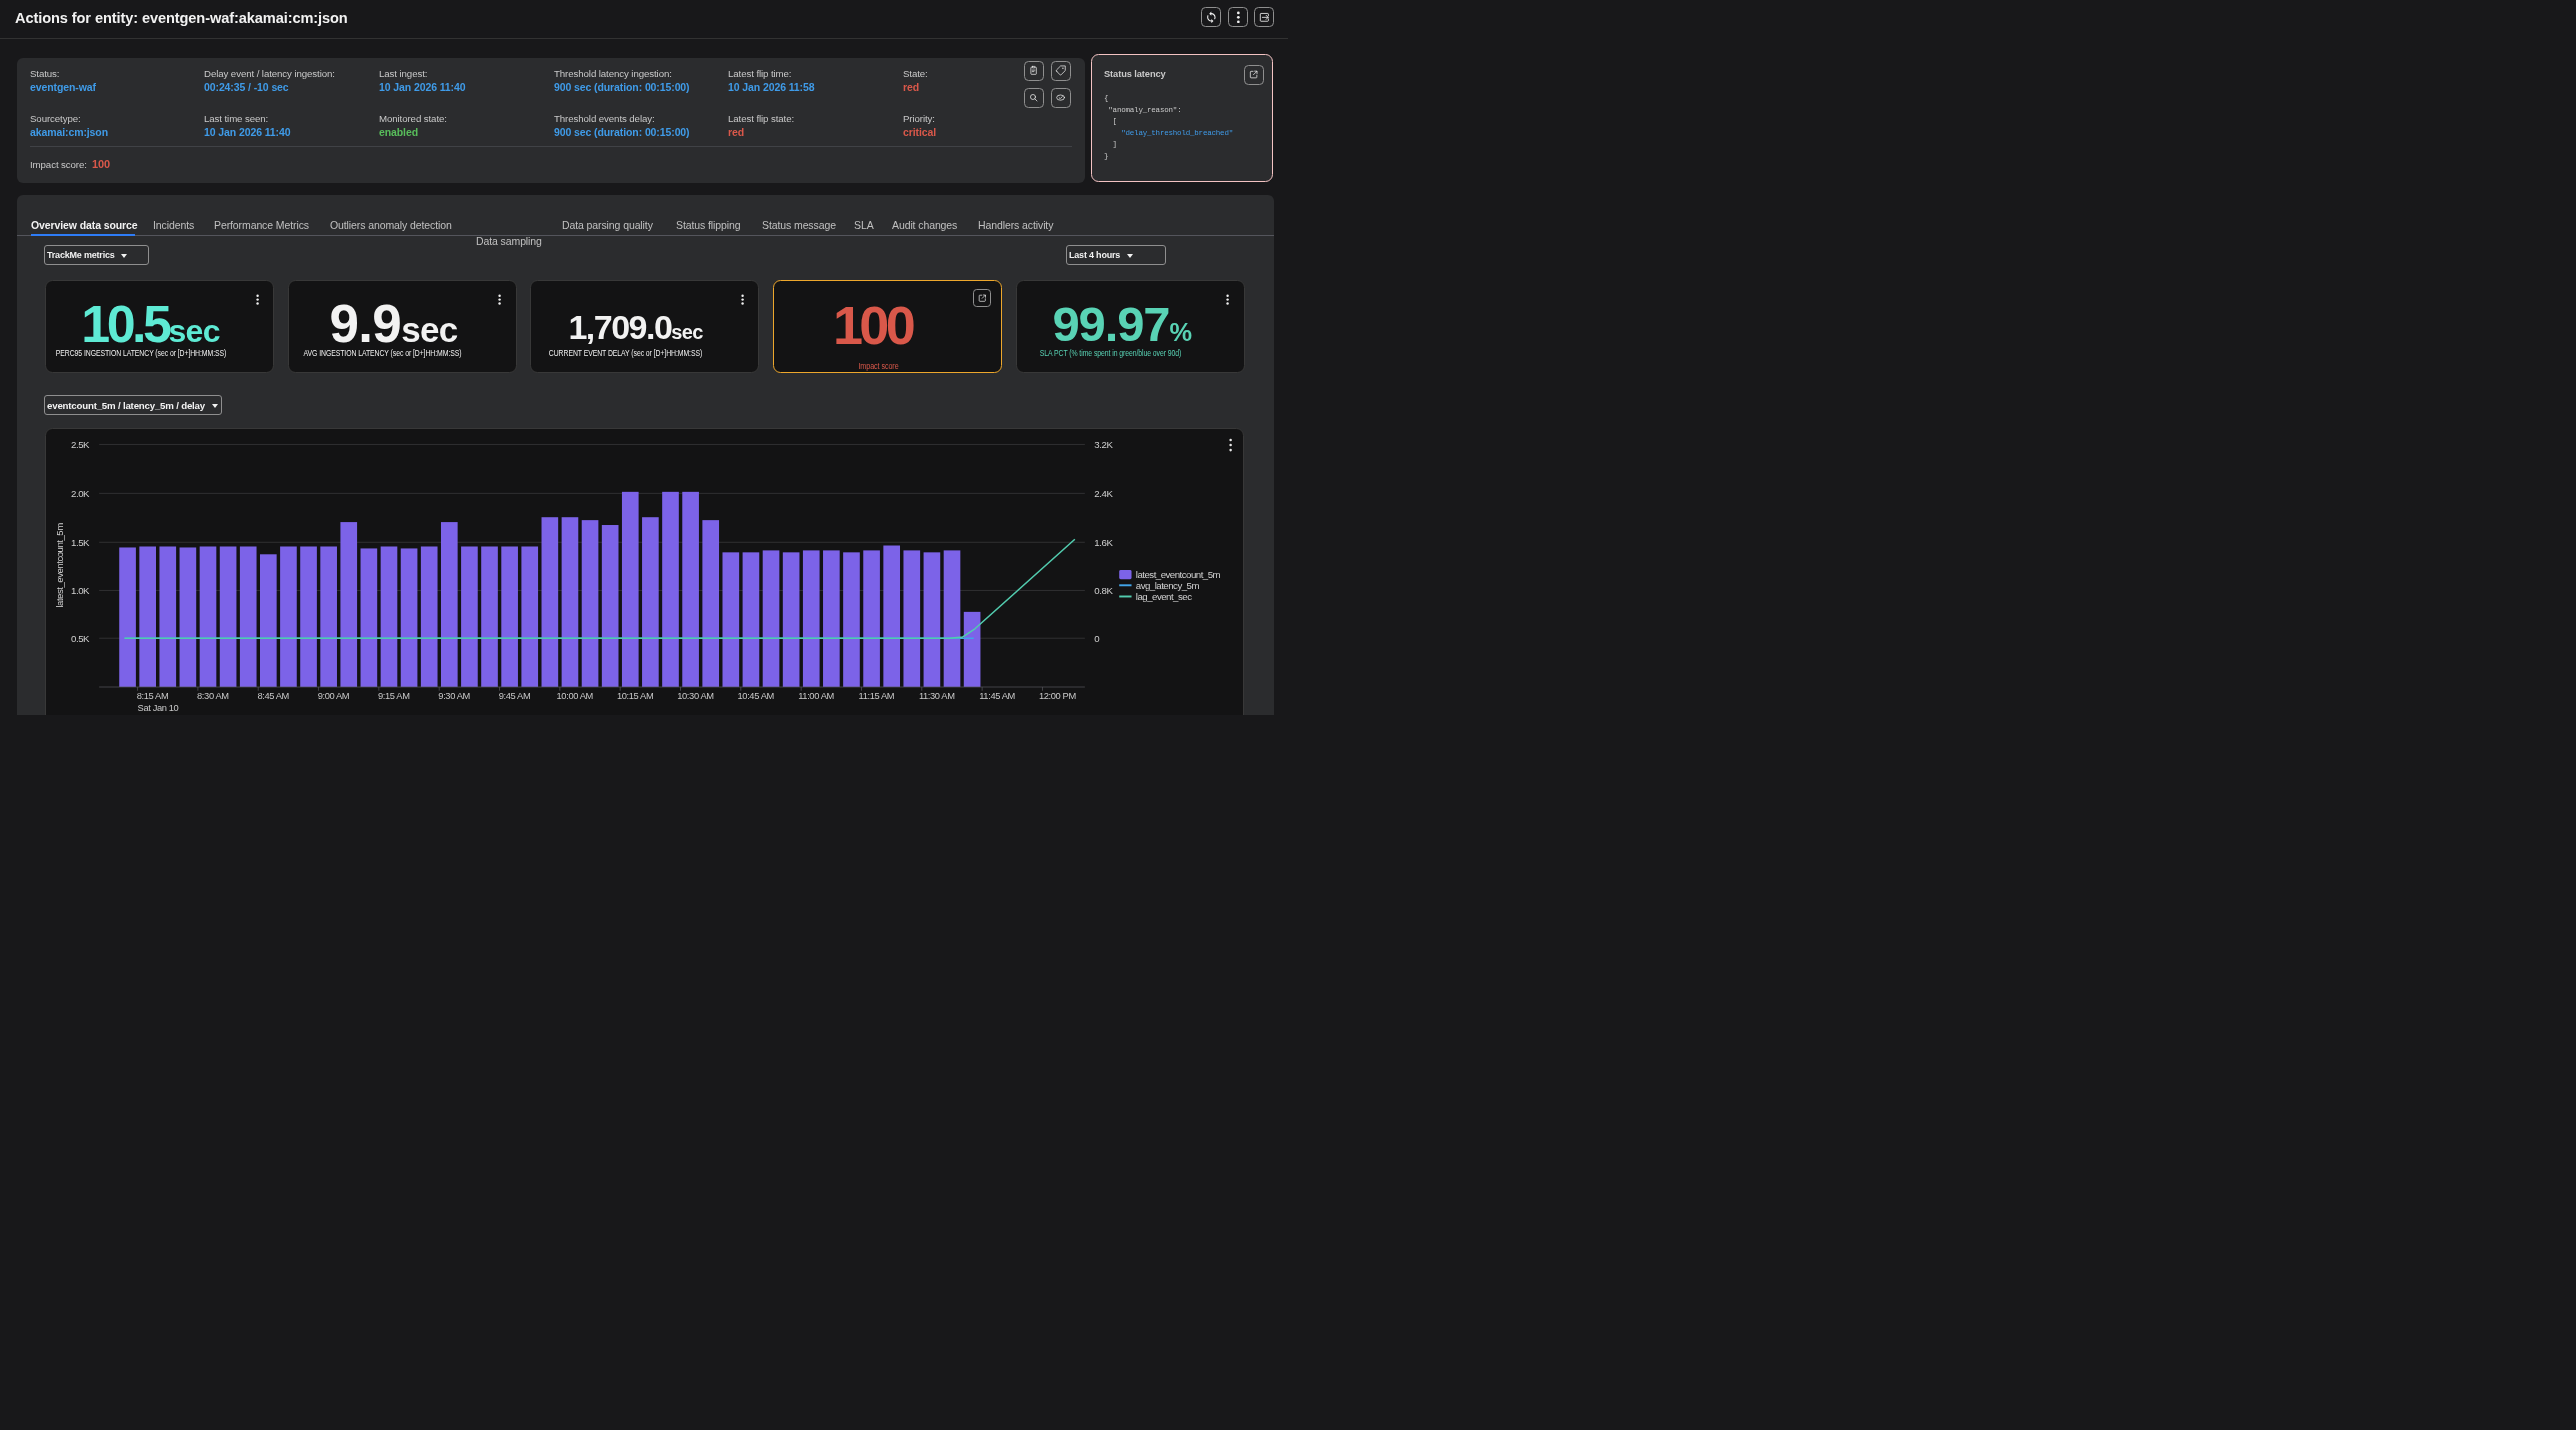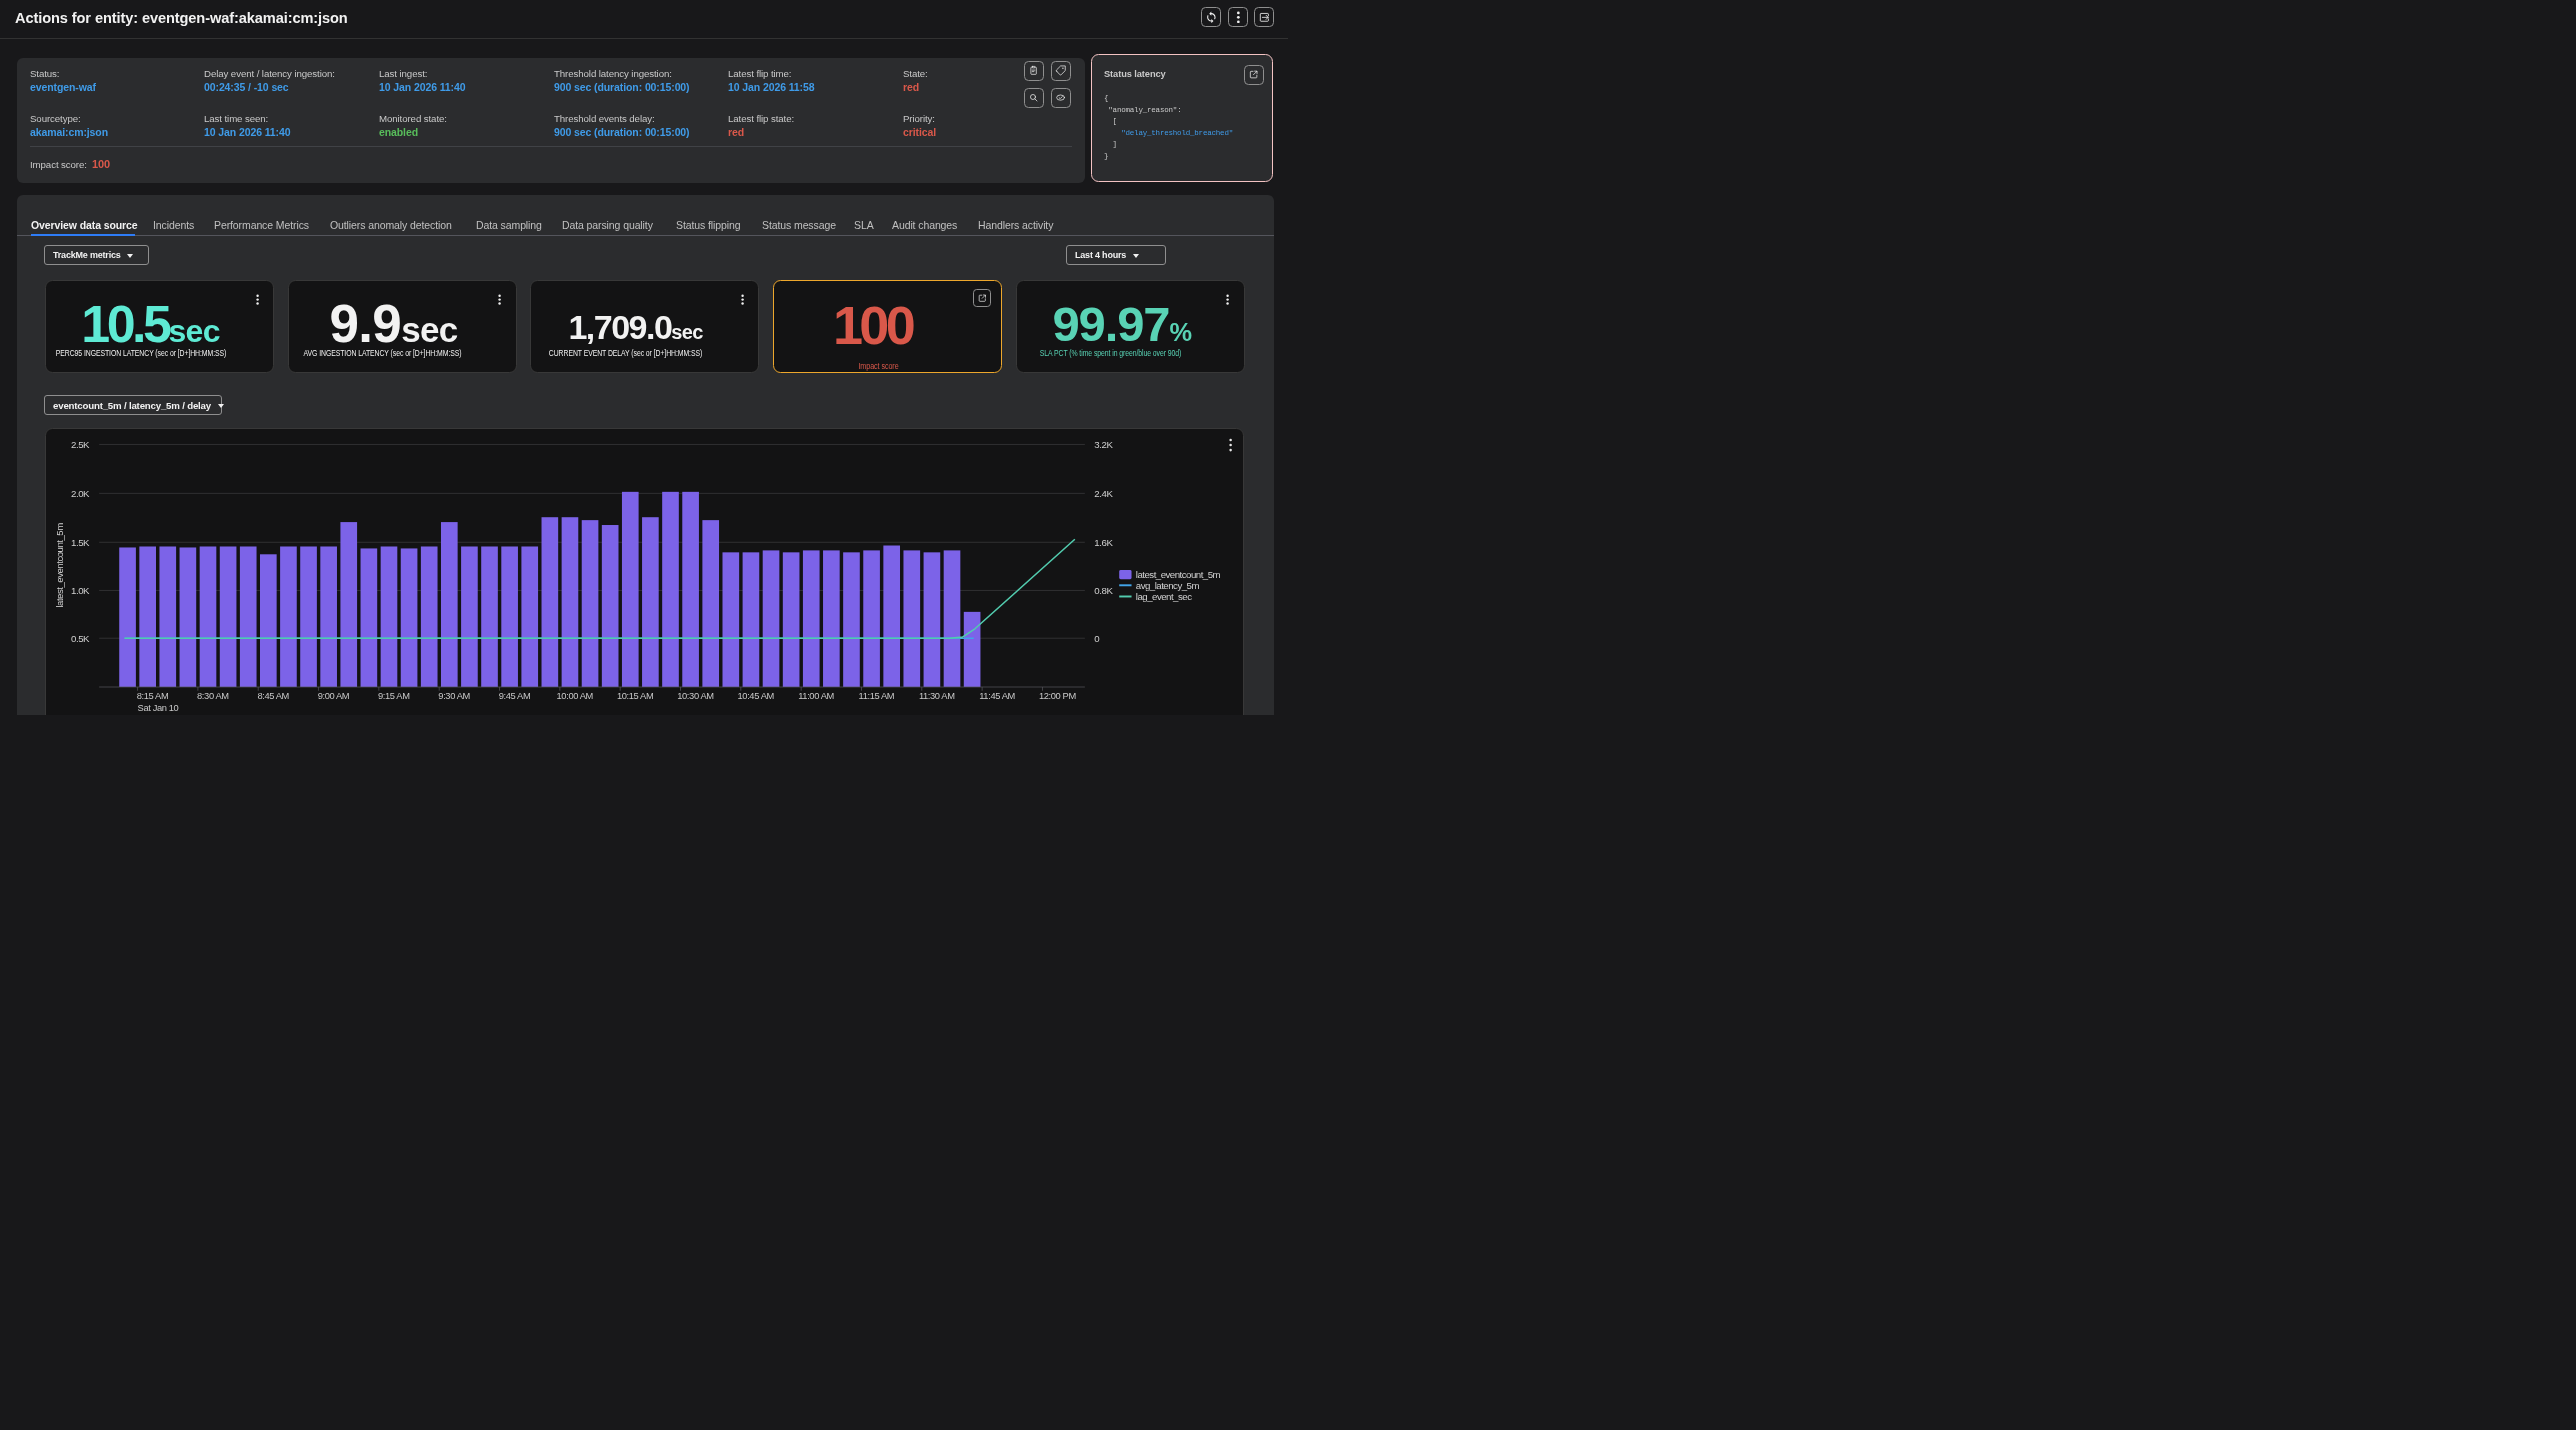--- a/index.html
+++ b/index.html
@@ -3,21 +3,21 @@
 *{margin:0;padding:0;box-sizing:border-box}
 html,body{width:1288px;height:715px;overflow:hidden;background:#18181a;
   font-family:"Liberation Sans",sans-serif;-webkit-font-smoothing:antialiased}
 .abs{position:absolute}
 .pg{position:relative;width:1288px;height:715px;background:#18181a}
 .ibtn{position:absolute;width:20px;height:20px;border:0.7px solid #8f8f8f;border-radius:4.5px;
   display:flex;align-items:center;justify-content:center;background:transparent}
 .lbl{font-size:9.7px;letter-spacing:-0.1px;color:#c9c9c9;white-space:nowrap}
 .val{font-size:10.5px;letter-spacing:-0.1px;font-weight:bold;white-space:nowrap}
 .drop{position:absolute;height:20px;border:0.7px solid #8f8f8f;border-radius:3px;color:#f2f2f2;
-  font-size:9px;font-weight:bold;letter-spacing:-0.2px;display:flex;align-items:center;padding-left:8px;white-space:nowrap}
+  font-size:9px;font-weight:bold;letter-spacing:-0.2px;display:flex;align-items:center;padding-left:2px;white-space:nowrap}
 .caret{display:inline-block;width:0;height:0;border-left:3.4px solid transparent;border-right:3.4px solid transparent;border-top:4.1px solid #f2f2f2;margin-left:6.7px;position:relative;top:0.7px}
 .card{position:absolute;top:280px;height:93px;background:#131314;border:0.7px solid #383838;border-radius:7.5px}
 .num{position:absolute;left:0;right:0;text-align:center;font-weight:bold;line-height:1;color:#f2f2f2;letter-spacing:-0.7px}
 .clbl{position:absolute;left:0;right:0;text-align:center;font-size:9.3px;letter-spacing:-0.1px;color:#f2f2f2;white-space:nowrap;transform:scaleX(0.74)}
 .kdots{position:absolute;width:11.2px;height:11.2px}
 .tab{position:absolute;top:219px;font-size:10.5px;letter-spacing:-0.1px;color:#c0c0c0;white-space:nowrap}
 </style></head><body>
 <div class="pg">
     <div class="abs" style="left:0;top:0;width:1288px;height:39px;border-bottom:0.7px solid #323232"></div>
     <div class="abs" style="left:15px;top:9.7px;font-size:14.6px;font-weight:bold;color:#f2f2f2;letter-spacing:-0.1px">Actions for entity: eventgen-waf:akamai:cm:json</div>
@@ -111,21 +111,21 @@
   [
     <span style="color:#3f9be8">"delay_threshold_breached"</span>
   ]
 }</div>
     <div class="abs" style="left:17px;top:195px;width:1257px;height:568px;background:#2b2c2e;border-radius:6px"></div>
     <div class="abs" style="left:17px;top:235px;width:1257px;height:0.7px;background:#54555c"></div>
     <div class="tab" style="left:31px;color:#f2f2f2;font-weight:bold">Overview data source</div>
     <div class="tab" style="left:153px;">Incidents</div>
     <div class="tab" style="left:214px;">Performance Metrics</div>
     <div class="tab" style="left:330px;">Outliers anomaly detection</div>
-    <div class="tab" style="left:476px;">Data sampling</div>
+    <div class="tab" style="left:476px;margin-top:16px;">Data sampling</div>
     <div class="tab" style="left:562px;">Data parsing quality</div>
     <div class="tab" style="left:676px;">Status flipping</div>
     <div class="tab" style="left:762px;">Status message</div>
     <div class="tab" style="left:854px;">SLA</div>
     <div class="tab" style="left:892px;">Audit changes</div>
     <div class="tab" style="left:978px;">Handlers activity</div>
     <div class="abs" style="left:31px;top:234px;width:104px;height:1.6px;background:#2e7cf6"></div>
     <div class="drop" style="left:44px;top:245px;width:105px">TrackMe metrics<span class="caret"></span></div>
     <div class="drop" style="left:1066px;top:245px;width:100px">Last 4 hours<span class="caret"></span></div>
     <div class="card" style="left:45px;width:229px;"></div>

